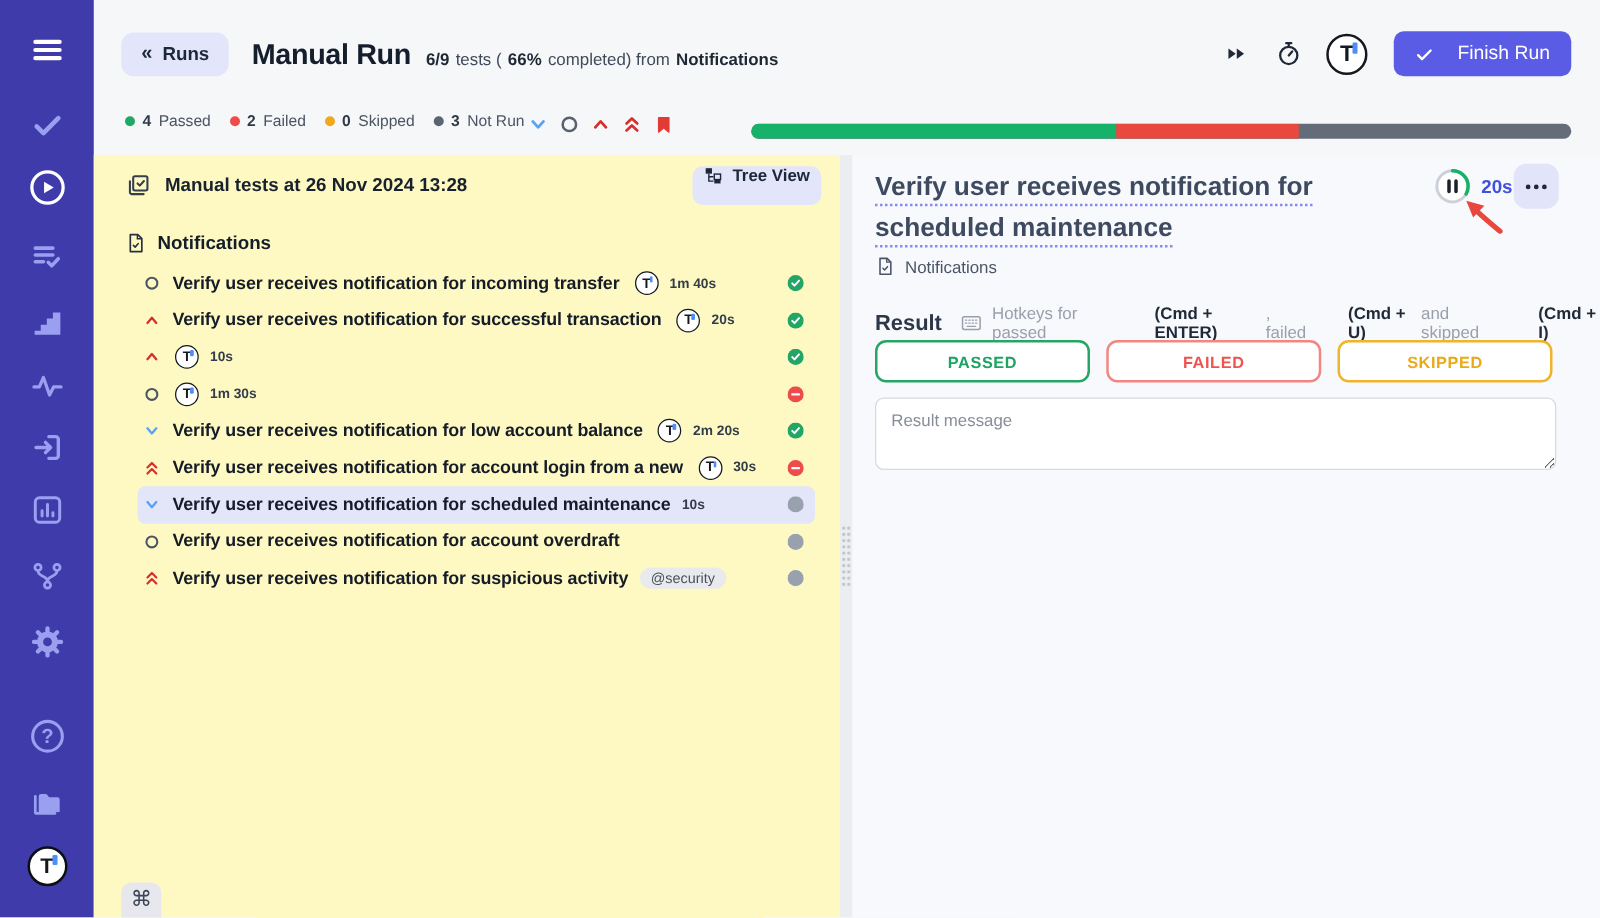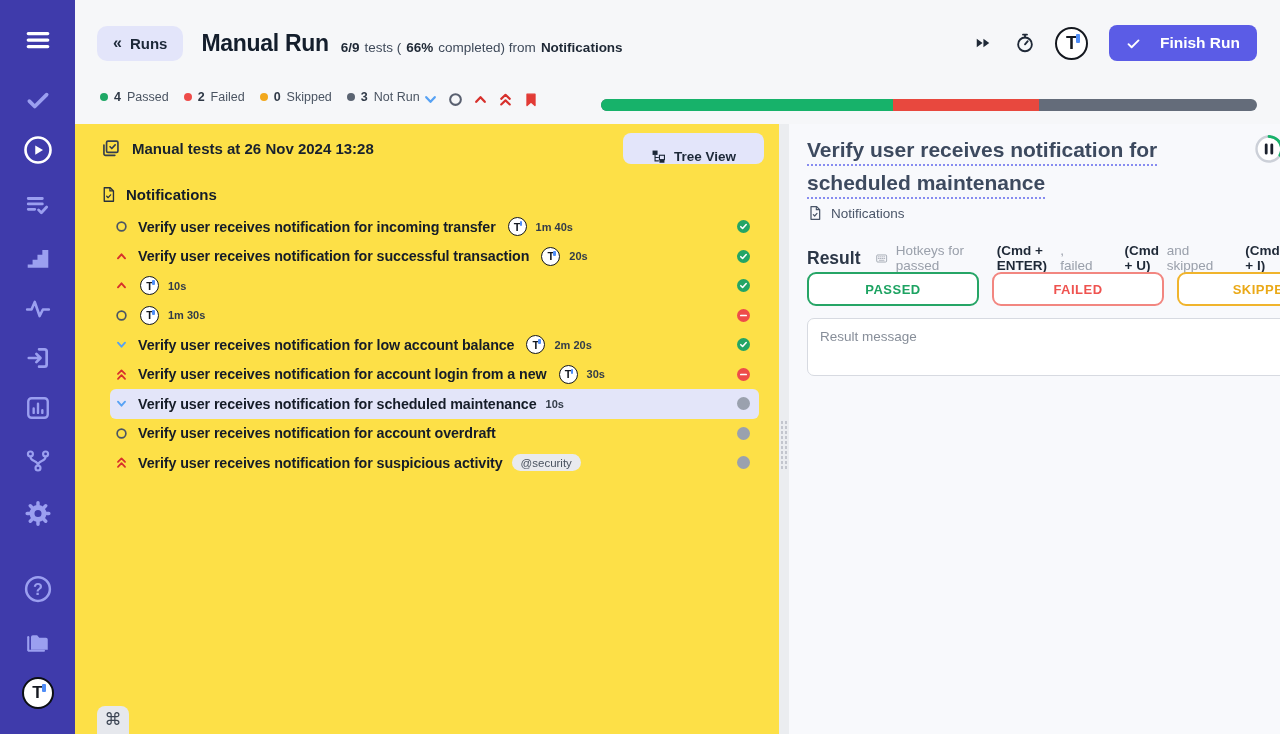--- a/index.html
+++ b/index.html
@@ -34,50 +34,50 @@
     background:#e3e5fa; border:none; border-radius:10px; color:#1c2838;
     font-family:inherit; font-size:15px; font-weight:600; cursor:pointer; }
   .back-btn .chev { font-size:16px; font-weight:700; }
   .run-title { margin-left:18px; font-size:23px; font-weight:800; color:#141e2c; letter-spacing:-0.3px; }
   .run-sub { margin-left:12px; margin-top:9px; font-size:13.5px; color:#3f4a5a; display:flex; gap:5px; align-items:baseline; }
   .run-sub b { color:#1e2835; font-weight:700; }
   .top-right { margin-left:auto; display:flex; align-items:center; gap:17px; }
   .icon-btn { background:none; border:none; cursor:pointer; display:flex; align-items:center; padding:2px; }
   .finish-btn { display:inline-flex; align-items:center; gap:19px; height:36px; padding:0 17px;
     background:#5b5ce6; color:#fff; border:none; border-radius:8px;
-    font-family:inherit; font-size:15.5px; font-weight:700; cursor:pointer; margin-left:4px; }
+    font-family:inherit; font-size:15.5px; font-weight:400; cursor:pointer; margin-left:4px; }
 
   
   .statsbar { height:38px; flex:none; position:relative; }
   .stats { position:absolute; left:25px; top:4px; display:flex; gap:15px; font-size:12.5px; align-items:center; }
   .stat { display:flex; align-items:center; gap:6px; }
   .stat .dot { width:8px; height:8px; border-radius:50%; }
   .dot-passed { background:#1fa866; } .dot-failed { background:#ee4c4a; }
   .dot-skipped { background:#f2a81d; } .dot-notrun { background:#5b6472; }
   .stat b { color:#2f3947; font-weight:700; }
   .stat span.lbl { color:#4a5462; }
   .filters { position:absolute; left:348px; top:5px; display:flex; gap:10px; align-items:center; }
   .filters .f { cursor:pointer; display:flex; align-items:center; }
   .pbar { position:absolute; left:526px; right:23px; top:13px; height:12px; border-radius:6px;
     overflow:hidden; display:flex; background:#646c7a; }
   .pbar .seg-pass { background:#17b26a; height:100%; }
   .pbar .seg-fail { background:#e8483e; height:100%; }
 
   
   .content { flex:1; display:flex; min-height:0; }
-  .lpanel { width:704px; flex:none; background:#fde047; position:relative; }
+  .lpanel { width:597px; flex:none; background:#fef9c3; position:relative; }
   .divider { width:10px; flex:none; background:#ebedf0; position:relative; cursor:col-resize; }
   .divider .handle { position:absolute; left:1px; top:296px; width:8px; height:50px;
     background-image:radial-gradient(#c3c6ce 1px, transparent 1.2px); background-size:4px 5px; }
   .rpanel { flex:1; background:#f8f9fc; position:relative; }
 
   
   .lp-head { height:48px; display:flex; align-items:center; padding:0 15px 0 25px; }
   .lp-title { margin-left:11px; font-size:15px; font-weight:600; color:#18212e; }
-  .tree-btn { margin-left:auto; display:inline-flex; align-items:flex-end; gap:8px; height:31px; padding:0 28px;
+  .tree-btn { margin-left:auto; display:inline-flex; align-items:flex-start; gap:8px; height:31px; padding:0 9px;
     background:#e3e5fa; border:none; border-radius:8px; color:#1c2838;
     font-family:inherit; font-size:13.5px; font-weight:600; cursor:pointer; }
   .suite { display:flex; align-items:center; gap:9px; padding:14px 0 0 25px;
     font-size:15px; font-weight:700; color:#141d2a; }
   .tlist { margin:9px 20px 0 35px; }
   .trow { height:29.5px; display:flex; align-items:center; border-radius:6px; padding:0 9px 0 4px; cursor:pointer; }
   .trow.sel { background:#e3e5f9; }
   .prio { width:14px; height:14px; flex:none; display:flex; align-items:center; justify-content:center; }
   .tname { margin-left:10px; font-size:14.3px; font-weight:600; color:#151c28;
     white-space:nowrap; overflow:hidden; letter-spacing:-0.1px; }

